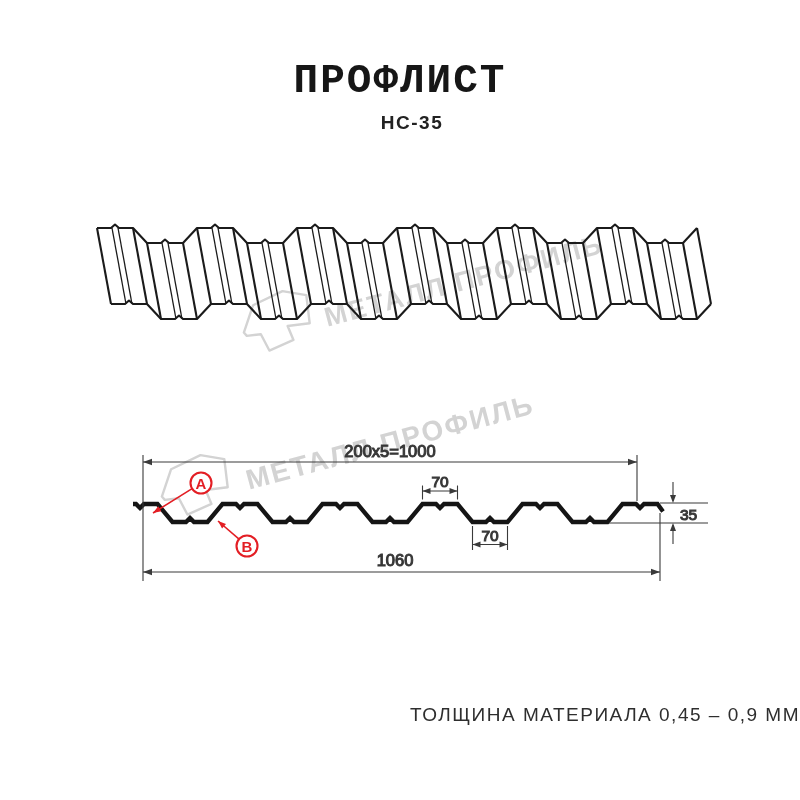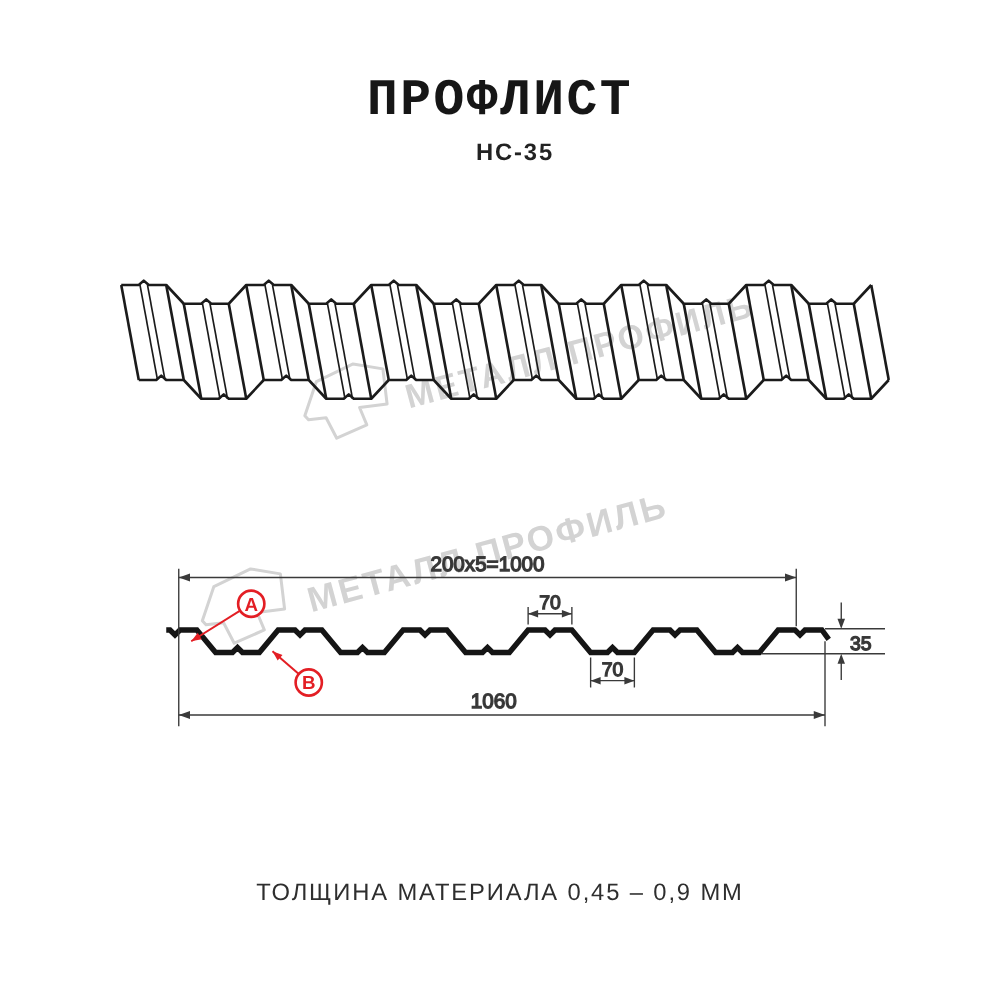--- a/index.html
+++ b/index.html
@@ -3,21 +3,21 @@
 <meta charset="utf-8">
 <style>
   html,body{margin:0;padding:0;background:#fff;}
   .page{position:relative;width:800px;height:800px;background:#fff;overflow:hidden;
         font-family:"Liberation Sans",sans-serif;}
   .title{position:absolute;top:58px;left:0;width:800px;text-align:center;
          font-family:Liberation Mono, monospace;font-weight:bold;font-size:41px;
          letter-spacing:2px;color:#161616;}
   .subtitle{position:absolute;top:112px;left:0;width:800px;text-align:center;
          font-weight:bold;font-size:19px;letter-spacing:1.5px;color:#222;padding-left:12px;}
-  .footer-note{position:absolute;top:704px;left:0;width:800px;text-align:center;
+  .footer-note{position:absolute;top:704px;left:0;width:800px;text-align:right;
          font-size:19px;letter-spacing:1.5px;color:#2e2e2e;}
   svg{position:absolute;top:0;left:0;}
   text{font-family:"Liberation Sans",sans-serif;}
 </style>
 </head>
 <body>
 
 <div class="page">
   <div class="title">ПРОФЛИСТ</div>
   <div class="subtitle">НС-35</div>

